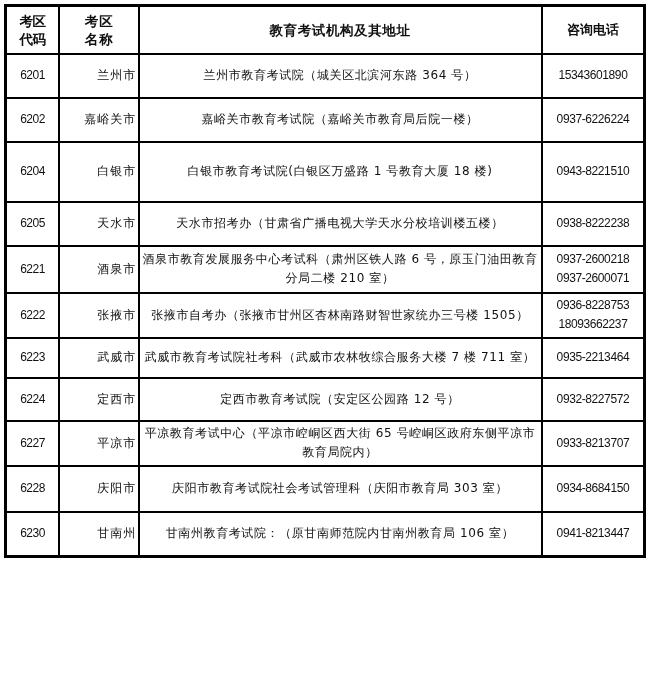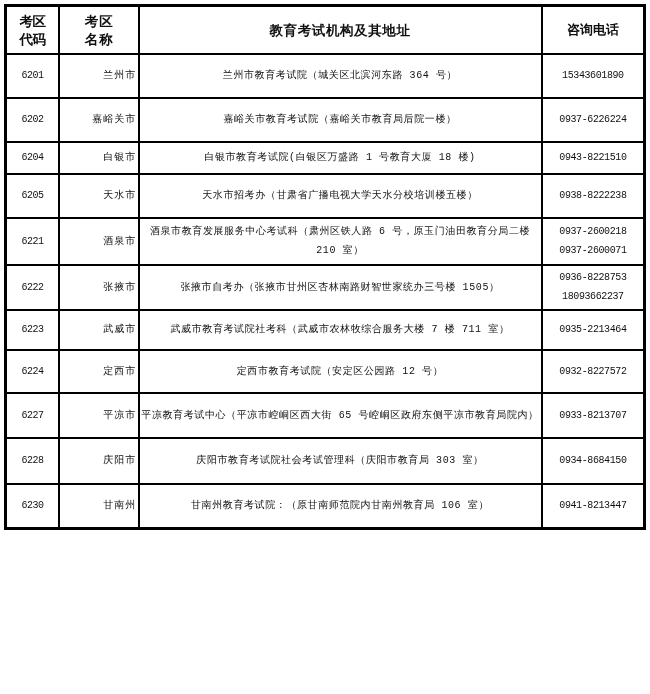--- a/index.html
+++ b/index.html
@@ -2,21 +2,21 @@
 <html><head>
 <meta charset="utf-8">
 <style>
   html, body { margin: 0; padding: 0; background: #ffffff; }
   body { width: 650px; height: 694px; position: relative; overflow: hidden;
          font-family: "DejaVu Sans", "Liberation Sans", sans-serif; color: #111; }
   #tbl { position: absolute; left: 4px; top: 4px; width: 642px; border-collapse: collapse;
          table-layout: fixed; border: 3px solid #000; }
   #tbl td, #tbl th { border: 2.5px solid #000; padding: 0 2px; vertical-align: middle; }
   #tbl th { font-weight: bold; font-size: 13.5px; line-height: 18px; text-align: center; font-family: "DejaVu Serif", serif; }
-  #tbl td { font-size: 10px; line-height: 19px; font-family: Liberation Mono, monospace; }
+  #tbl td { font-size: 12px; line-height: 19px; }
   .c-code { width: 47px; text-align: center; font-family: "Liberation Sans", sans-serif; font-size: 14px; letter-spacing: -0.5px; }
   .c-name { width: 74px; text-align: right; letter-spacing: 1px; }
   .c-addr { width: 397px; text-align: center; letter-spacing: 0.6px; padding-left: 1px !important; }
   .c-phone { width: 96px; text-align: center; font-family: "Liberation Sans", sans-serif; font-size: 14px; letter-spacing: -0.4px; line-height: 19px; }
   tr.hdr { height: 48px; }
   tr.sep td { border-top: 5px double #000; }
   .ph { display: block; }
 </style>
 </head>
 <body>
@@ -46,21 +46,21 @@
         </td>
   </tr>
       <tr style="height: 44px;">
     <td class="c-code">6202</td>
     <td class="c-name">嘉峪关市</td>
     <td class="c-addr">嘉峪关市教育考试院（嘉峪关市教育局后院一楼）</td>
     <td class="c-phone">
           <span class="ph">0937-6226224</span>
         </td>
   </tr>
-      <tr style="height: 32px;">
+      <tr style="height: 60px;">
     <td class="c-code">6204</td>
     <td class="c-name">白银市</td>
     <td class="c-addr">白银市教育考试院(白银区万盛路 1 号教育大厦 18 楼)</td>
     <td class="c-phone">
           <span class="ph">0943-8221510</span>
         </td>
   </tr>
       <tr style="height: 44px;">
     <td class="c-code">6205</td>
     <td class="c-name">天水市</td>

